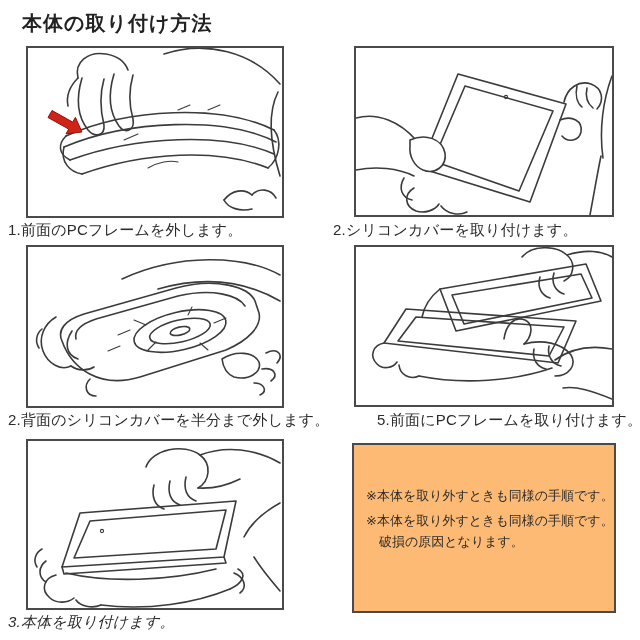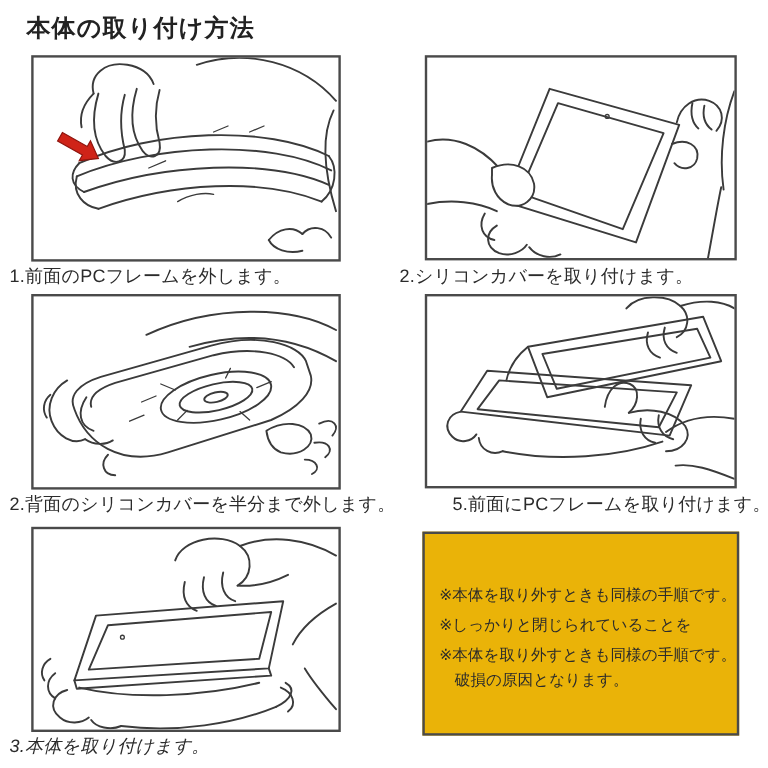--- a/index.html
+++ b/index.html
@@ -28,21 +28,21 @@
   #p3{left:26px;top:439px;width:258px;height:171px;}
   #p4{left:354px;top:46px;width:260px;height:171px;}
   #p5{left:354px;top:245px;width:260px;height:162px;}
   #c1{left:8px;top:221px;}
   #c2{left:8px;top:411px;}
   #c3{left:8px;top:613px;font-style:italic;}
   #c4{left:333px;top:221px;}
   #c5{left:333px;top:411px;margin-left:44px;}
   .notes-box{
     position:absolute;left:352px;top:443px;width:264px;height:170px;
-    border:2px solid var(--border);box-sizing:border-box;background:#eab308;
+    border:2px solid var(--border);box-sizing:border-box;background:#fdba74;
     padding:40px 8px 0 12px;
   }
   .note-item{margin-bottom:4px;}
   .note-line{font-size:13px;line-height:21px;color:var(--text);white-space:nowrap;}
   .note-line.cont{padding-left:13px;}
   path,ellipse,circle,line{vector-effect:non-scaling-stroke;}
   .lineart{fill:none;stroke:currentColor;stroke-width:1.6;stroke-linecap:round;stroke-linejoin:round;}
   .lineart-thin{fill:none;stroke:currentColor;stroke-width:1.1;stroke-linecap:round;stroke-linejoin:round;}
 </style>
 </head>
@@ -189,19 +189,18 @@
     </g>
   </svg>
 </div>
 <div class="caption" id="c5">5.前面にPCフレームを取り付けます。</div>
 
 <div class="notes-box">
   <div class="note-item">
     <div class="note-line">※本体を取り外すときも同様の手順です。</div>
   </div>
   <div class="note-item">
-    <div class="note-line">※しっかりと閉じられていることを</div>
   </div>
   <div class="note-item">
     <div class="note-line">※本体を取り外すときも同様の手順です。</div>
     <div class="note-line cont">破損の原因となります。</div>
   </div>
 </div>
 
 </body></html>

